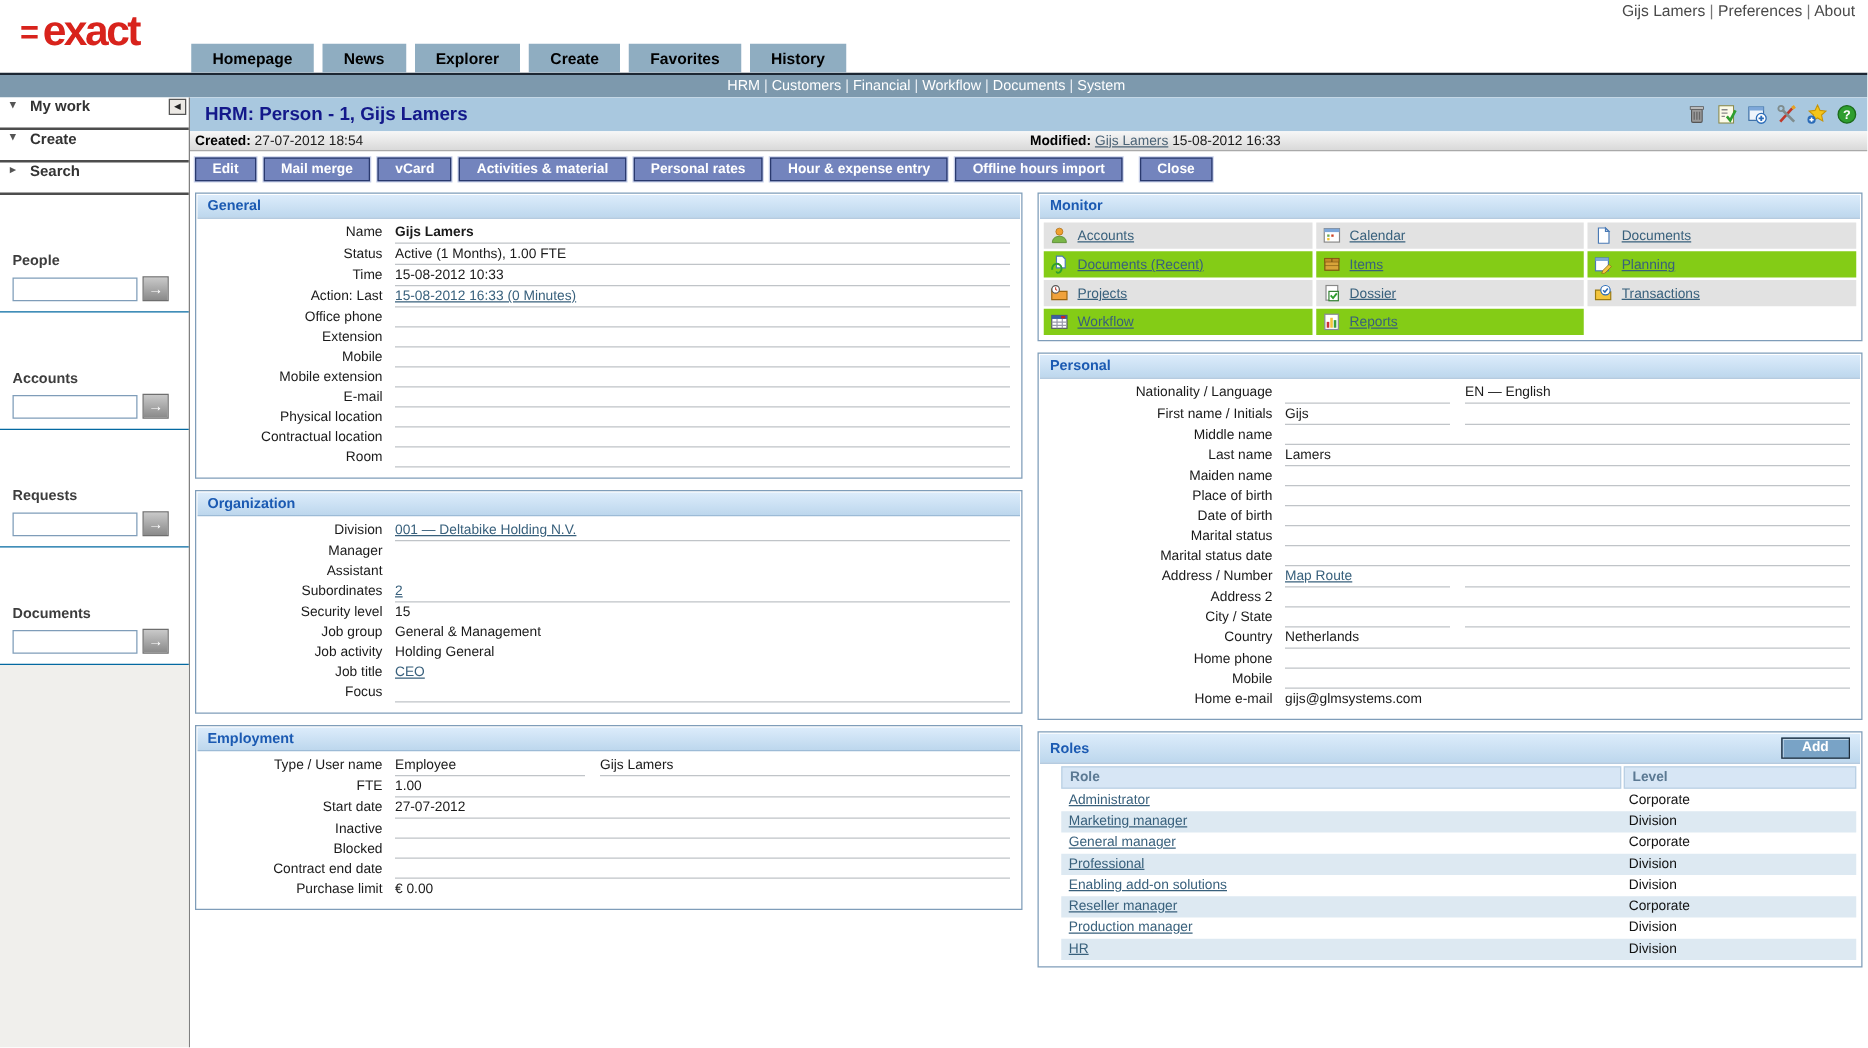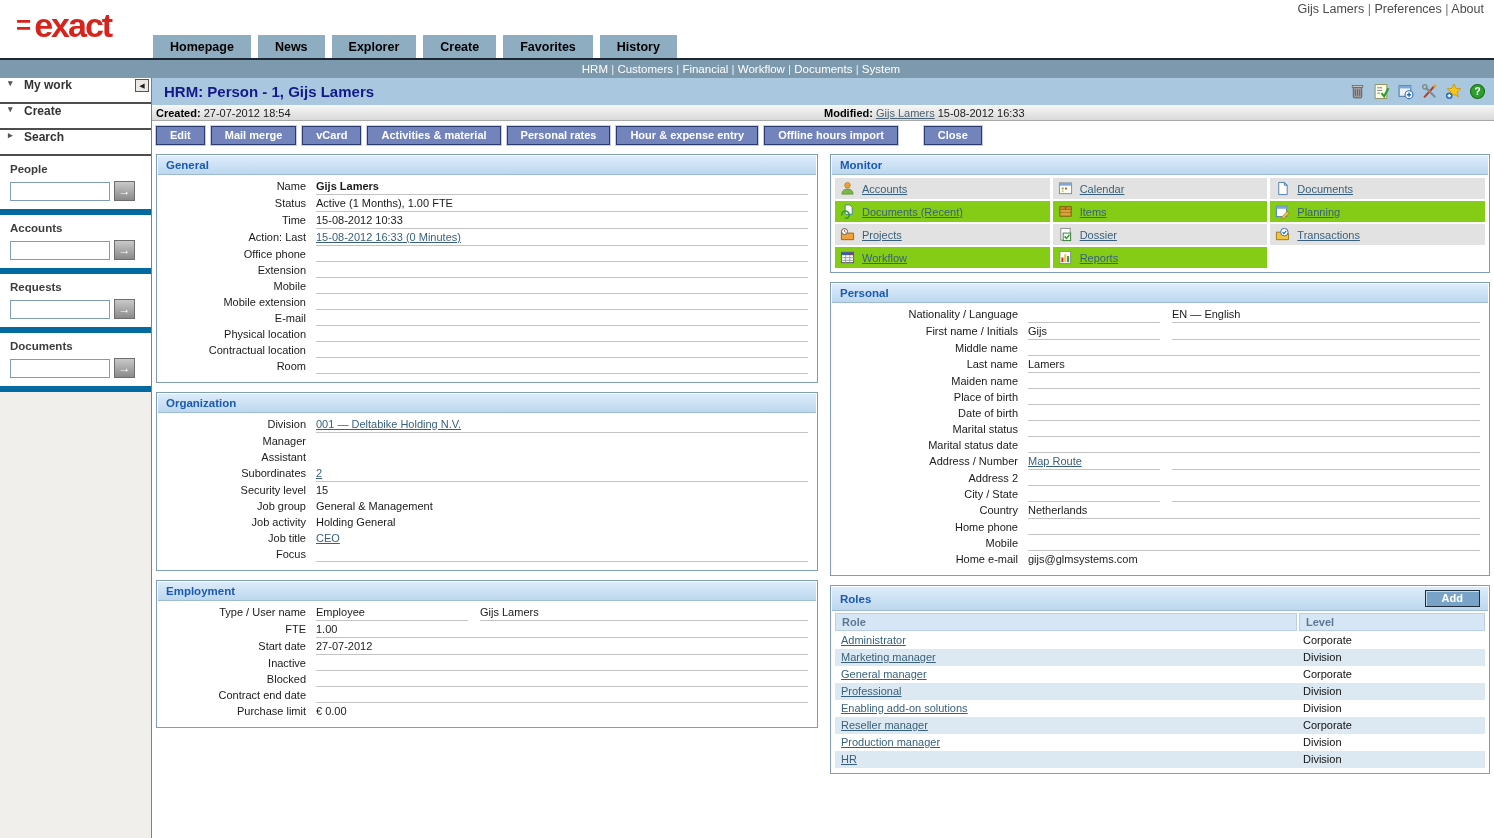--- a/index.html
+++ b/index.html
@@ -34,21 +34,21 @@
   
   .collapse-btn { position:absolute; top:1px; right:2px; width:14px; height:13px; background:#ece9e4;
                   border:1px solid #555; font-size:7px; line-height:11px; text-align:center; padding:0;
                   color:#222; cursor:pointer; }
   .collapse-btn::before { content:"◀"; }
   .side-menu { height:26px; display:flex; align-items:flex-start; padding-left:8px; gap:7px;
                font-weight:bold; font-size:12px; color:#333; border-bottom:2px solid #4d4d4d; cursor:pointer; }
   .tri { color:#555; font-size:9px; width:9px; }
   .tri-down::before { content:"▾"; }
   .tri-right::before { content:"▸"; }
-  .side-group { padding:7px 8px 8px 10px; border-bottom:6px solid #0369a1; }
+  .side-group { padding:7px 8px 8px 10px; border-bottom:1px solid #0369a1;margin-top:40px; }
   .side-group-label { font-weight:bold; color:#3d3d3d; font-size:11.5px; margin-bottom:6px; }
   .side-input-row { display:flex; gap:4px; align-items:center; }
   .side-input { width:100px; height:19px; border:1px solid #7f9db9; padding:1px 3px; font-family:inherit; font-size:11px; }
   .go-btn { width:21px; height:20px; border:1px solid #6e6e6e; background:linear-gradient(#c9c9c9,#8a8a8a);
             color:#fff; font-weight:bold; font-size:12px; line-height:16px; padding:0; cursor:pointer; }
   .side-fill { flex:1; background:#f0efec; border-top:0; }
 
   
   .title-bar { height:27px; background:#a9c8df; display:flex; align-items:center; padding:0 8px 0 12px; }
   .page-title { color:#13188a; font-weight:bold; font-size:15px; flex:1; }
@@ -57,21 +57,21 @@
   .ticon svg { width:17px; height:17px; display:block; }
   .meta-bar { height:16px; background:linear-gradient(#f7f7f7,#d9d9d9); border-bottom:1px solid #a9a9a9;
               display:flex; align-items:center; font-size:11px; }
   .meta-left { width:672px; padding-left:4px; }
   .meta-right { flex:1; }
   .meta-label { font-weight:bold; color:#000; }
   .meta-link { color:#4a6275; text-decoration:underline; cursor:pointer; }
   .toolbar { padding:5px 4px 4px; display:flex; gap:6px; }
   .tbtn { background:#7384bd; color:#fff; font-weight:bold; font-size:11px; font-family:inherit;
           border:1px solid #2a3a6e; box-shadow:0 0 0 1px #c7cfe8; padding:2px 13px 3px; cursor:pointer; }
-  .toolbar .tbtn:last-of-type { margin-left:20px; }
+  .toolbar .tbtn:last-of-type { margin-left:8px; }
 
   
   .columns { display:flex; padding:5px 4px 0; gap:12px; align-items:flex-start; }
   .col-left { width:662px; }
   .col-right { flex:1; }
   .panel { border:1px solid #7f9db9; background:#fff; margin-bottom:9px; padding:1px; }
   .panel-header { background:linear-gradient(#dcecfb,#bdd7ed); border-bottom:1px solid #9dbbd6;
                   color:#1b5ab2; font-weight:bold; font-size:11.5px; padding:3px 8px;
                   display:flex; align-items:center; justify-content:space-between; }
   .panel-body { padding:4px 8px 6px; }
@@ -98,21 +98,21 @@
   .mcell.r-light { background:#e2e2e2; }
   .mcell.r-dark { background:#84cc16; }
   .mcell.empty { background:transparent; }
   .micon { width:15px; height:15px; flex:none; }
   .micon svg { width:15px; height:15px; display:block; }
   .mlink { color:#38607c; text-decoration:underline; cursor:pointer; }
 
   
   .add-btn { background:#79a3c6; color:#fff; font-weight:bold; font-family:inherit; font-size:11px;
              border:1px solid #1f2d3a; box-shadow:inset 1px 1px 0 #c4d9ea; padding:1px 16px 2px; cursor:pointer; }
-  .roles-body { padding:2px 3px 4px; }
+  .roles-body { padding:2px 3px 4px;margin-left:14px; }
   .rhead { display:flex; gap:2px; margin-bottom:1px; }
   .rhead > div { background:#d7e6f5; border:1px solid #bad0e4; padding:2px 6px; color:#5b7993; font-weight:bold; }
   .rhead .c1 { flex:1; }
   .rhead .c2 { width:186px; }
   .rbody > div { display:flex; }
   .rbody > div:nth-of-type(even) { background:#dde9f2; }
   .rrow .c1 { flex:1; padding:2px 6px 3px; }
   .rrow .c2 { width:188px; padding:2px 6px 3px; color:#111; }
   .rlink { color:#38607c; text-decoration:underline; cursor:pointer; }
 </style>

